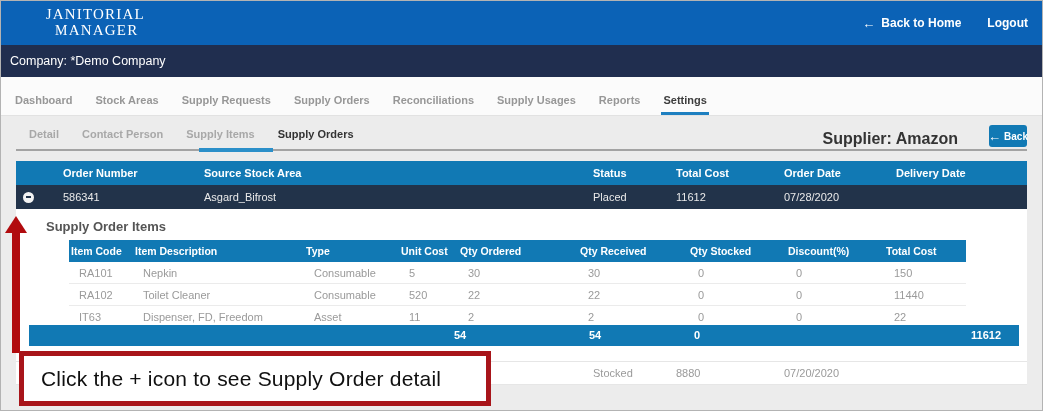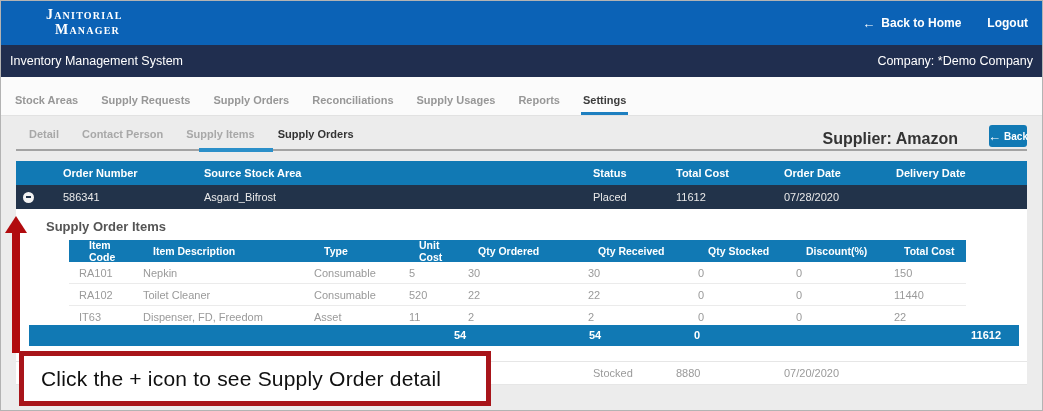--- a/index.html
+++ b/index.html
@@ -9,21 +9,21 @@
     background:#ececec; border:1px solid #b3b3b3; overflow:hidden;
     font-family:"Liberation Sans", sans-serif;
   }
   
   .topbar{
     position:absolute; left:0; top:0; width:100%; height:44px;
     background:#0b62b6; display:flex; justify-content:space-between; align-items:center;
     padding:0 14px 0 45px; color:#fff;
   }
   .logo{ font-family:"Liberation Serif", serif; color:#fff; line-height:1.05; }
-  .logo-line{ display:block; font-size:10px; letter-spacing:1.2px; text-transform:uppercase;font-weight:bold; }
+  .logo-line{ display:block; font-size:15px; letter-spacing:1.2px; text-transform:uppercase; }
   .logo-line::first-letter{ font-size:14px; }
   .logo-line2{ margin-left:9px; }
   .topbar-links{ display:flex; gap:26px; align-items:center; font-size:12px; font-weight:bold; }
   .topbar-link{ color:#fff; cursor:pointer; display:flex; gap:6px; align-items:center; }
   .arrow-glyph{ font-size:13px; font-weight:bold; }
   
   .navybar{
     position:absolute; left:0; top:44px; width:100%; height:32px;
     background:#202e4f; color:#fff; display:flex; justify-content:space-between; align-items:center;
     padding:0 9px; font-size:12.5px;
@@ -69,21 +69,21 @@
   }
   .expand-icon .minus{ width:5px; height:2px; background:#22334a; }
   
   .detail-title{ position:absolute; left:30px; top:58px; font-size:13px; font-weight:bold; color:#555; }
   .items-table{ position:absolute; left:53px; top:79px; width:897px; }
   .ic0{width:64px;} .ic1{width:171px;} .ic2{width:95px;} .ic3{width:59px;} .ic4{width:120px;}
   .ic5{width:110px;} .ic6{width:98px;} .ic7{width:98px;} .ic8{width:82px;}
   .items-head{
     height:22px; background:#1179b4; color:#fff; font-size:10.5px; font-weight:bold; align-items:center;
   }
-  .items-head .cell{ padding-left:20px; }
+  .items-head .cell{ padding-left:2px; }
   .item-row{
     height:22px; font-size:11px; color:#9a9a9a; align-items:center; border-bottom:1px solid #ebebeb;
     background:#fff;
   }
   .item-row .cell{ padding-left:10px; }
   .totals-bar{
     position:absolute; left:13px; top:164px; width:990px; height:21px; background:#1179b4;
     color:#fff; font-size:11px; font-weight:bold;
   }
   .totals-bar span{ position:absolute; top:4px; }
@@ -122,25 +122,25 @@
     <div class="topbar-links">
       <span class="topbar-link">
         <span class="arrow-glyph">←</span>
         <span>Back to Home</span>
       </span>
       <span class="topbar-link">Logout</span>
     </div>
   </div>
 
   <div class="navybar">
-    <span>Inventory Management System</span>
     <span>Company: *Demo Company</span>
   </div>
 
   <div class="mainnav">
+    <span class="nav-tab">Dashboard</span>
     <span class="nav-tab">Stock Areas</span>
     <span class="nav-tab">Supply Requests</span>
     <span class="nav-tab">Supply Orders</span>
     <span class="nav-tab">Reconciliations</span>
     <span class="nav-tab">Supply Usages</span>
     <span class="nav-tab">Reports</span>
     <span class="nav-tab active">Settings</span>
   </div>
 
   <div class="subtabs">

